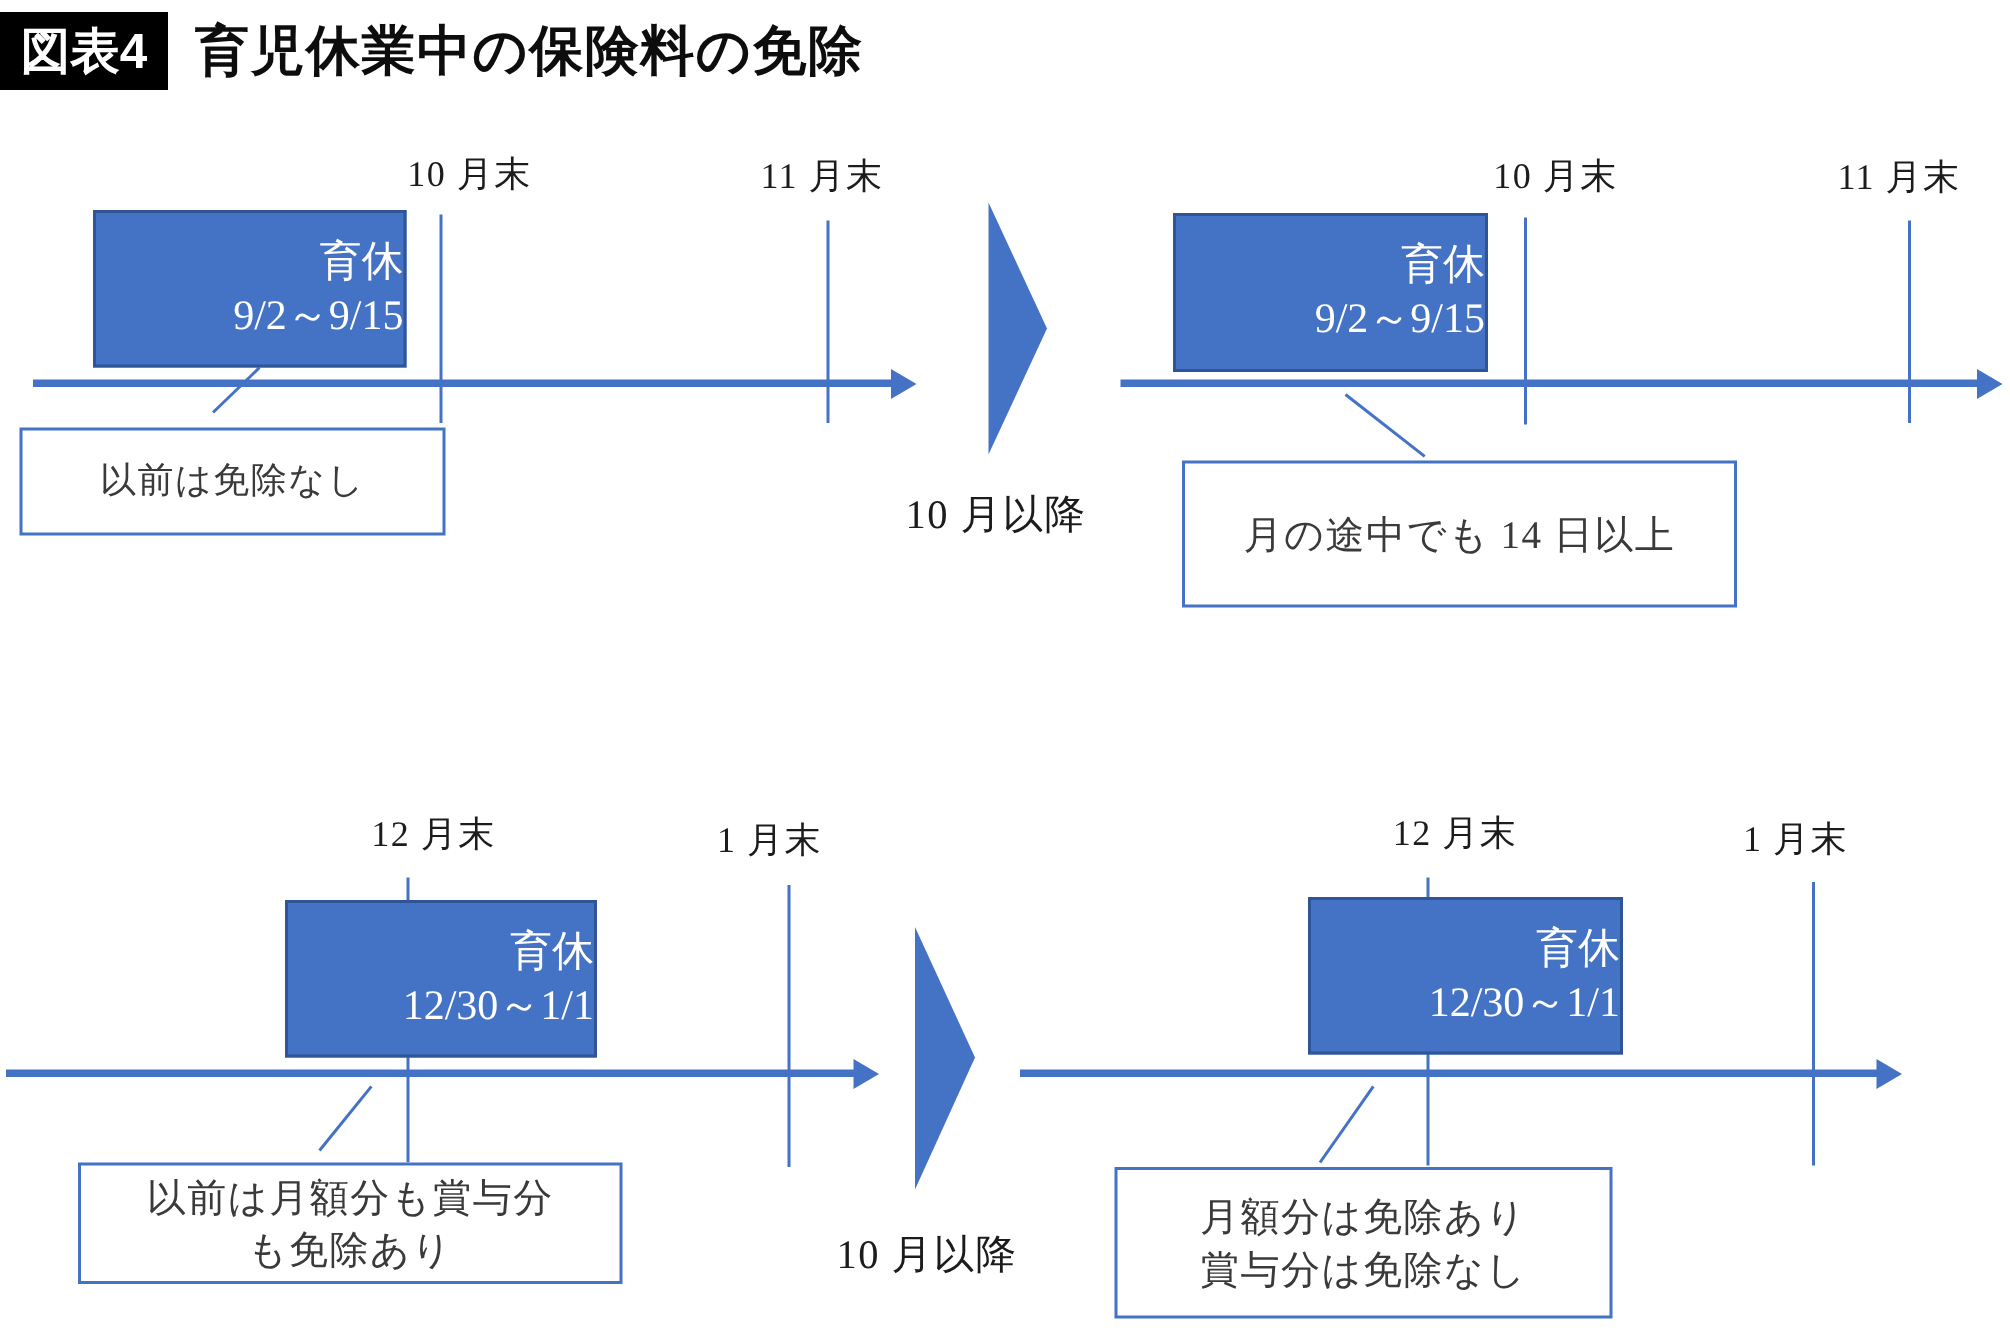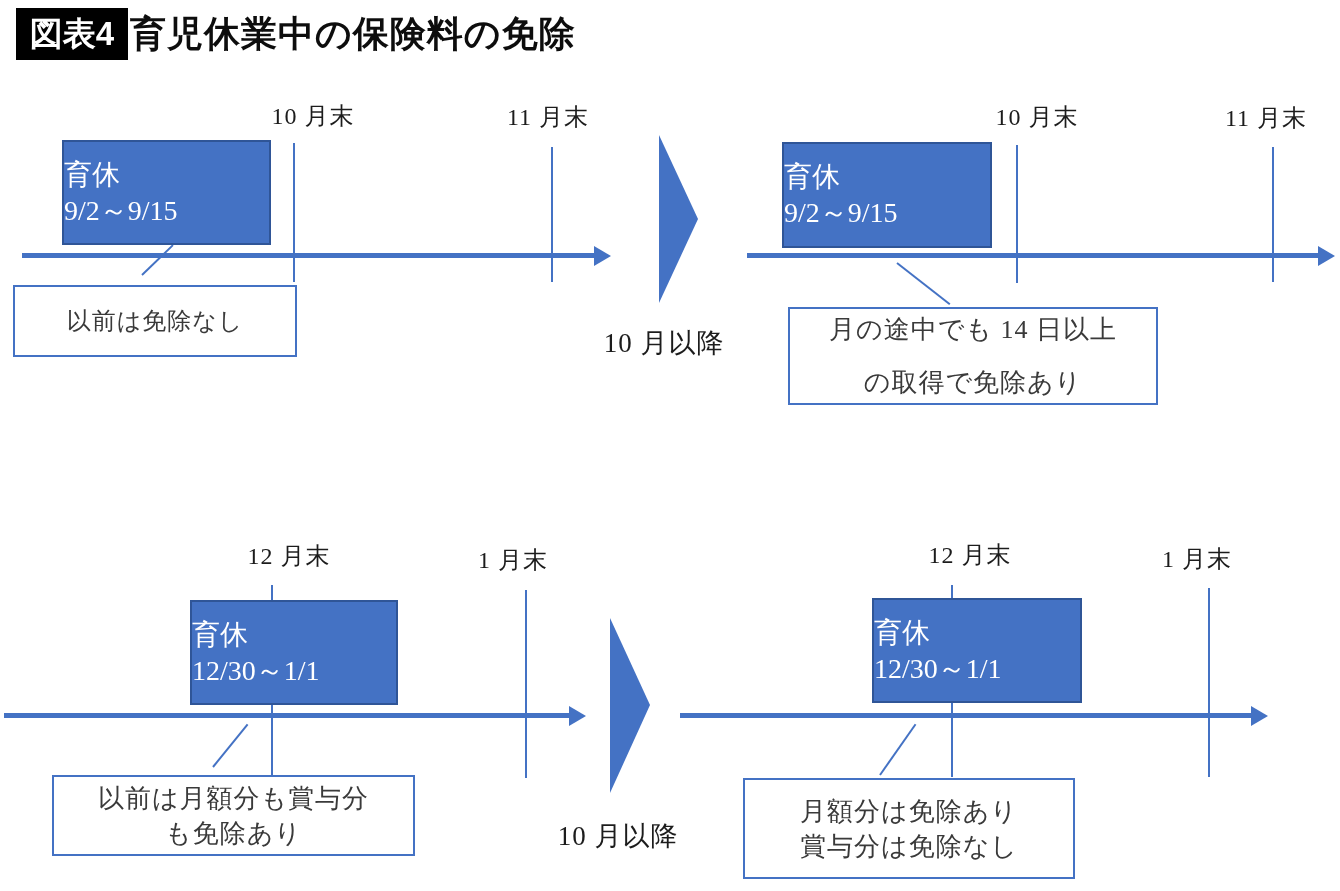--- a/index.html
+++ b/index.html
@@ -1,33 +1,33 @@
 <!DOCTYPE html>
 <html lang="ja"><head>
 <meta charset="utf-8">
 <style>
   html,body{margin:0;padding:0;background:#fff;}
   #stage{position:relative;width:1340px;height:891px;background:#ffffff;overflow:hidden;
          font-family:"Liberation Serif","DejaVu Serif",serif;}
   
-  .badge{position:absolute;left:16px;top:8px;width:112px;height:52px;background:#000;
+  .badge{position:absolute;left:0;top:8px;width:112px;height:52px;background:#000;
          color:#fff;font-family:"Liberation Sans","DejaVu Sans",sans-serif;font-weight:700;
          font-size:33px;line-height:52px;text-align:center;}
   .fig-title{position:absolute;left:130px;top:8px;height:52px;line-height:52px;
          font-family:"Liberation Sans","DejaVu Sans",sans-serif;font-weight:700;
          font-size:36px;color:#0d0d0d;letter-spacing:1px;white-space:nowrap;}
   
   .tick-label{position:absolute;transform:translateX(-50%);white-space:nowrap;
          font-size:24px;color:#1c1c1c;letter-spacing:1px;}
   .tick-line{position:absolute;width:2px;background:#4472C4;z-index:1;}
   .tl-line{position:absolute;height:5px;background:#4472C4;z-index:2;}
   .tl-head{position:absolute;width:0;height:0;border-left:17px solid #4472C4;
          border-top:10px solid transparent;border-bottom:10px solid transparent;z-index:2;}
   .leave-box{position:absolute;box-sizing:border-box;background:#4472C4;border:2px solid #2F5597;
-         color:#fff;display:flex;flex-direction:column;justify-content:center;align-items:flex-start;
+         color:#fff;display:flex;flex-direction:column;justify-content:center;align-items:flex-end;
          z-index:3;}
   .leave-box .l1{font-size:28px;line-height:36px;}
   .leave-box .l2{font-size:28px;line-height:36px;}
   .callout{position:absolute;box-sizing:border-box;background:#fff;border:2px solid #4472C4;
          color:#3a3a3a;display:flex;flex-direction:column;justify-content:center;align-items:center;
          text-align:center;z-index:4;}
   .callout .c-line{font-size:26px;line-height:35px;white-space:nowrap;letter-spacing:1px;}
   .leader{position:absolute;height:2px;background:#4472C4;transform-origin:0 50%;z-index:2;}
   .tri{position:absolute;width:0;height:0;z-index:2;}
   .trans-label{position:absolute;transform:translateX(-50%);white-space:nowrap;
@@ -68,21 +68,20 @@
     <div class="tick-line" style="left:1272px;top:147px;height:135px;"></div>
     <div class="tl-line" style="left:747px;top:253px;width:572px;"></div>
     <div class="tl-head" style="left:1318px;top:246px;"></div>
     <div class="leave-box" style="left:782px;top:142px;width:210px;height:106px;">
       <div class="l1">育休</div>
       <div class="l2">9/2～9/15</div>
     </div>
     <div class="leader" style="left:897px;top:262px;width:67px;transform:rotate(38deg);"></div>
     <div class="callout" style="left:788px;top:307px;width:370px;height:98px;gap:18px;">
       <div class="c-line">月の途中でも 14 日以上</div>
-      <div class="c-line">の取得で免除あり</div>
     </div>
   </div>
 
   <div>
     <div class="tick-label" style="left:289px;top:540px;">12 月末</div>
     <div class="tick-label" style="left:513px;top:544px;">1 月末</div>
     <div class="tick-line" style="left:271px;top:585px;height:190px;"></div>
     <div class="tick-line" style="left:525px;top:590px;height:188px;"></div>
     <div class="tl-line" style="left:4px;top:713px;width:566px;"></div>
     <div class="tl-head" style="left:569px;top:706px;"></div>

